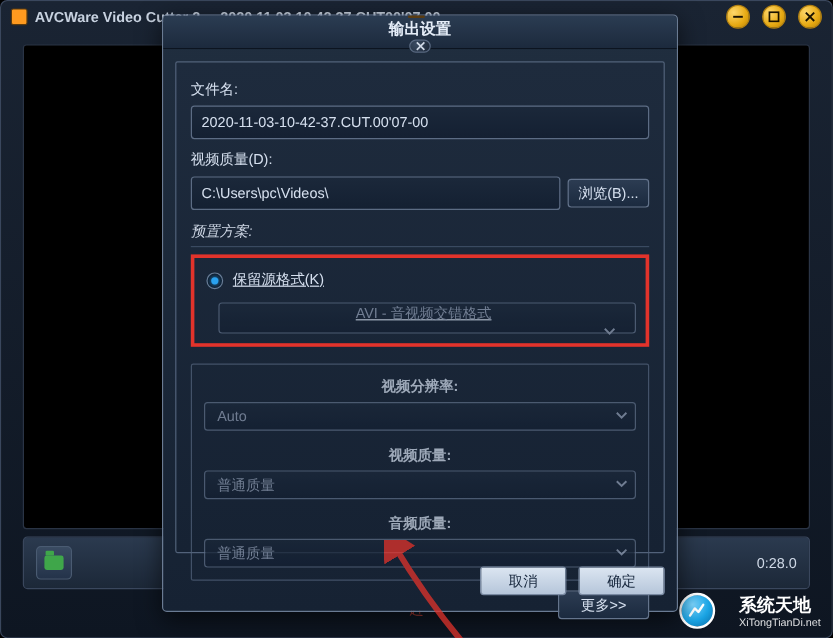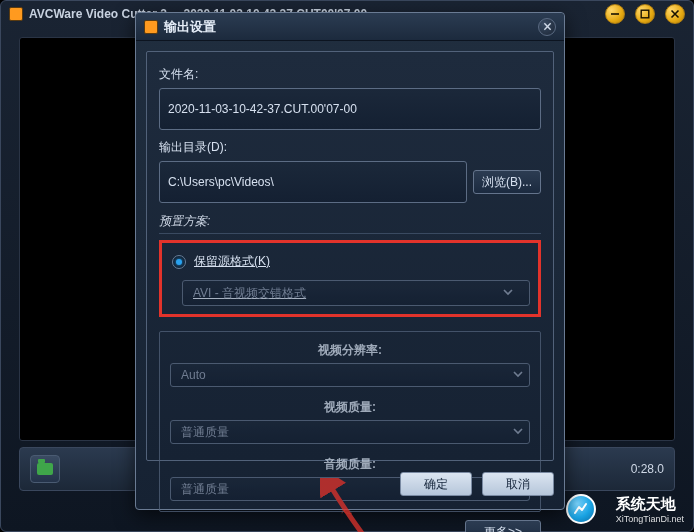--- a/index.html
+++ b/index.html
@@ -71,42 +71,42 @@
 
   
   .dialog {
     position: absolute; left: 135px; top: 12px; width: 430px; height: 498px;
     background: linear-gradient(#202e3f, #162233);
     border: 1px solid #6a7b93; border-radius: 4px;
     box-shadow: 0 6px 20px rgba(0,0,0,.6);
     color: #d6e0ef; font-size: 12px;
   }
   .dlg-titlebar {
-    height: 28px; display: flex; align-items: center; padding: 0 8px;
+    height: 28px; display: flex; align-items: center; padding: 0 20px;
     background: linear-gradient(#2b3c52, #1c2a3d);
-    border-bottom: 1px solid #0c1420; border-radius: 4px 4px 0 0;
+    border-bottom: 1px solid #0c1420; border-radius: 4px 4px 0 0; flex-direction: column;
   }
   .dlg-titlebar .app-icon { width: 14px; height: 14px; background: #ff9a1f; border: 1px solid #5a3b10; border-radius: 2px; margin-right: 6px; }
   .dlg-titlebar .title { font-size: 13px; font-weight: bold; color: #e5edf8; }
   .dlg-titlebar .spacer { flex: 1; }
   .dlg-close {
     width: 18px; height: 18px; border-radius: 9px; border: 1px solid #5a6a82;
     background: radial-gradient(circle at 30% 30%, #3a4b62, #1b2636);
     display: flex; align-items: center; justify-content: center;
   }
   .dlg-close svg { width: 9px; height: 9px; }
 
   .dlg-body { position: absolute; left: 10px; right: 10px; top: 38px; bottom: 48px;
     border: 1px solid #52627a; border-radius: 2px; padding: 10px 12px 8px;
     background: linear-gradient(#1e2b3d, #162233);
   }
 
   .label { margin: 4px 0 5px; color: #d6e0ef; }
   .field {
-    width: 100%; height: 42px; border: 1px solid #5c6c84; border-radius: 3px;
+    width: 100%; height: 28px; border: 1px solid #5c6c84; border-radius: 3px;
     background: linear-gradient(#1b283a, #142032); color: #d6e0ef;
     padding: 0 8px; display: flex; align-items: center;
   }
   .row { display: flex; gap: 6px; align-items: center; }
   .row .field { flex: 1; }
   .btn-small {
     height: 24px; padding: 0 8px; border: 1px solid #64748c; border-radius: 3px;
     background: linear-gradient(#2c3c52, #1b2a3f); color: #d6e0ef; display: flex; align-items: center;
   }
 
@@ -121,20 +121,21 @@
   .radio {
     width: 14px; height: 14px; border-radius: 7px; border: 1px solid #6b7c94;
     background: #0f1a29; display: flex; align-items: center; justify-content: center;
   }
   .radio .dot { width: 6px; height: 6px; border-radius: 3px; background: #2aa2ef; box-shadow: 0 0 4px #2aa2ef; }
 
   .combo {
     margin: 6px 0 0 12px; height: 26px; border: 1px solid #5c6c84; border-radius: 3px;
     background: linear-gradient(#1b283a, #142032); color: #d6e0ef; display: flex; align-items: center;
     padding: 0 16px 0 10px;
+    flex-direction: column;
   }
   .combo .chav { margin-left: auto; }
 
   .group-box {
     margin-top: 14px; border: 1px solid #52627a; border-radius: 2px; padding: 8px 10px 10px; text-align: center;
   }
   .gb-label { margin: 2px 0 4px; color: #cbd6e5; font-weight: bold; }
   .gb-field {
     height: 24px; border: 1px solid #5c6c84; border-radius: 3px;
     background: linear-gradient(#1b283a, #142032); color: #8d9ab0;
@@ -224,21 +225,21 @@
         </svg>
     </div>
   </div>
 
   <div class="dlg-body">
     <div class="label">文件名:</div>
     <div class="field">
       <span>2020-11-03-10-42-37.CUT.00'07-00</span>
     </div>
 
-    <div class="label" style="margin-top:9px">输出目录(D):</div>
+    <div class="label" style="margin-top:9px">视频质量(D):</div>
     <div class="row">
       <div class="field">
         <span>C:\Users\pc\Videos\</span>
       </div>
       <div class="btn-small">
         <span>浏览(B)...</span>
       </div>
     </div>
 
     <div class="section-header">预置方案:</div>
@@ -297,19 +298,19 @@
     <div style="display:flex; margin-top:8px;">
       <div class="btn more">
         <span>更多&gt;&gt;</span>
       </div>
     </div>
   </div>
 
   <div class="dlg-footer">
     <div class="flex"></div>
     <div class="btn">
+      <span>取消</span>
+    </div>
+    <div class="btn">
       <span>确定</span>
     </div>
-    <div class="btn">
-      <span>取消</span>
-    </div>
   </div>
 </div>
 
 </body></html>

